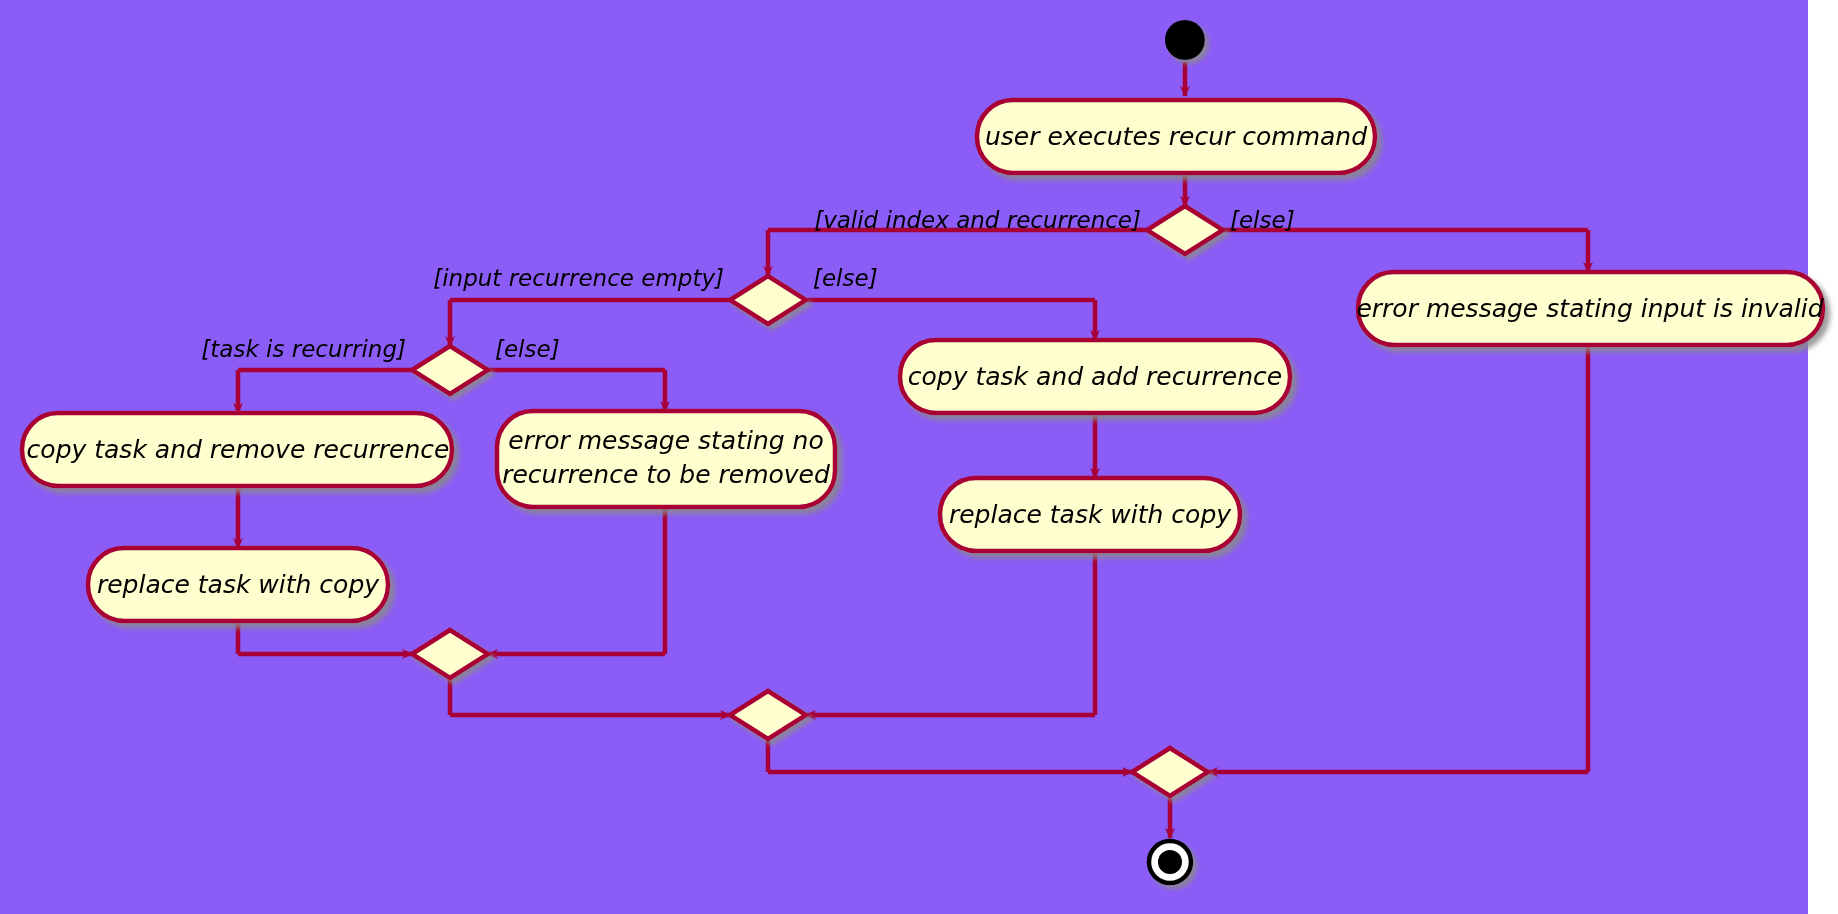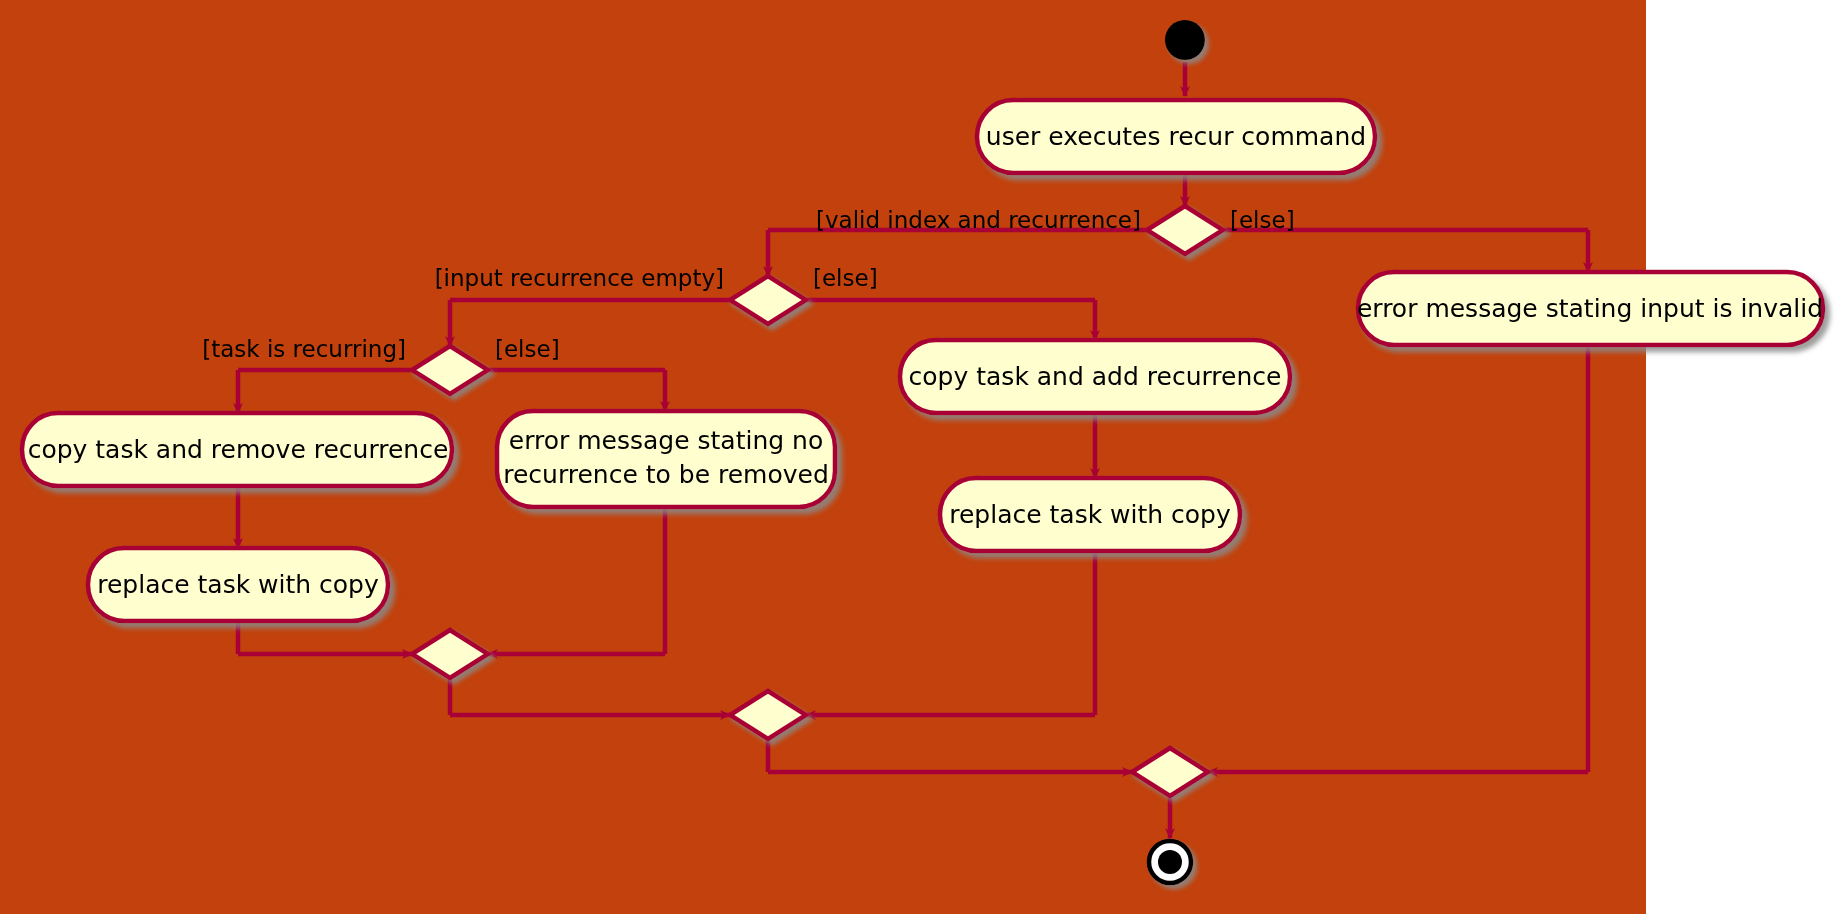--- a/index.html
+++ b/index.html
@@ -8,23 +8,24 @@
     background: #FFFFFF;
   }
   body {
     width: 1838px;
     height: 914px;
     overflow: hidden;
     font-family: "DejaVu Sans", sans-serif;
   }
   #diagram-root {
     position: relative;
-    width: 1646px;
+    width: 1808px;
     height: 914px;
-    background: #c2410c;
+    background: #8b5cf6;
+    font-style: italic;
   }
   svg#activity-diagram {
     display: block;
     width: 1838px;
     height: 914px;
   }
   .node-label {
     font-family: "DejaVu Sans", sans-serif;
     font-size: 25px;
     fill: #000000;

